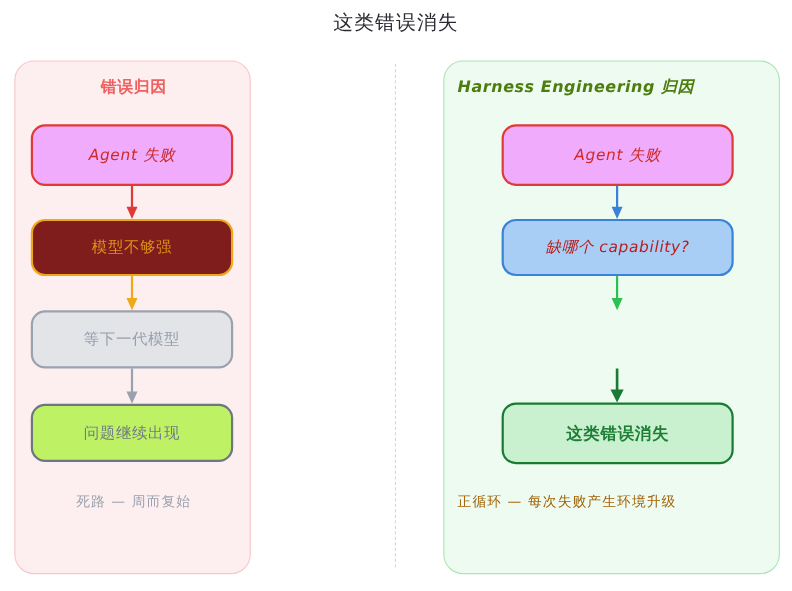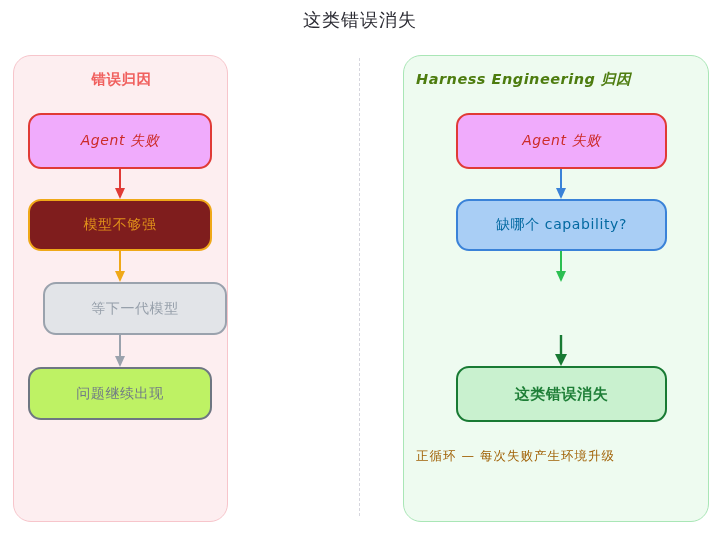--- a/index.html
+++ b/index.html
@@ -101,38 +101,39 @@
     color: #97a0ab;
   }
   .node-gray-dark {
     background: #bef264;
     border: 2.4px solid #6e7682;
     color: #717a86;
   }
   .node-blue {
     background: #a9cef5;
     border: 2.2px solid #3a82d8;
-    color: #0369a1;
+    color: #b91c1c;
+    font-style: italic;
   }
   .node-green {
     background: #a9e8b2;
     border: 2.3px solid #2cbf52;
     color: #2eb152;
   }
   .node-green-final {
     background: #c9f1cf;
     border: 2.6px solid #187a33;
     color: #1d7e36;
     font-weight: bold;
     font-size: 15px;
   }
 
   #node-wrong-1 { top: 57px;  height: 56px; }
   #node-wrong-2 { top: 143px; height: 52px; }
-  #node-wrong-3 { top: 226px; height: 53px; margin-left: 15px; }
+  #node-wrong-3 { top: 226px; height: 53px; }
   #node-wrong-4 { top: 311px; height: 53px; }
 
   
   #panel-harness .node { left: 52px; width: 211px; }
   #node-harness-1 { top: 57px;  height: 56px; }
   #node-harness-2 { top: 143px; height: 52px; }
   #node-harness-3 { top: 226px; height: 53px; }
   #node-harness-4 { top: 310px; height: 56px; text-align: center; }
 
   .caption {
@@ -194,20 +195,21 @@
 
   <div class="node node-gray-light" id="node-wrong-3">等下一代模型</div>
 
   <svg class="arrow" style="left:0;top:279px;width:215px;height:32px;">
     <line x1="106" y1="0" x2="106" y2="24" stroke="#9aa2ad" stroke-width="2"></line>
     <polygon points="106,32 101,21 111,21" fill="#9aa2ad"></polygon>
   </svg>
 
   <div class="node node-gray-dark" id="node-wrong-4">问题继续出现</div>
 
+  <div class="caption" id="caption-wrong">死路 — 周而复始</div>
 </div>
 
 <div class="panel" id="panel-harness">
 
   <div class="panel-header">Harness Engineering 归因</div>
 
   <div class="node node-red" id="node-harness-1">Agent 失败</div>
 
   <svg class="arrow" style="left:0;top:113px;width:306px;height:30px;">
     <line x1="157" y1="0" x2="157" y2="22" stroke="#3a82d8" stroke-width="2"></line>

